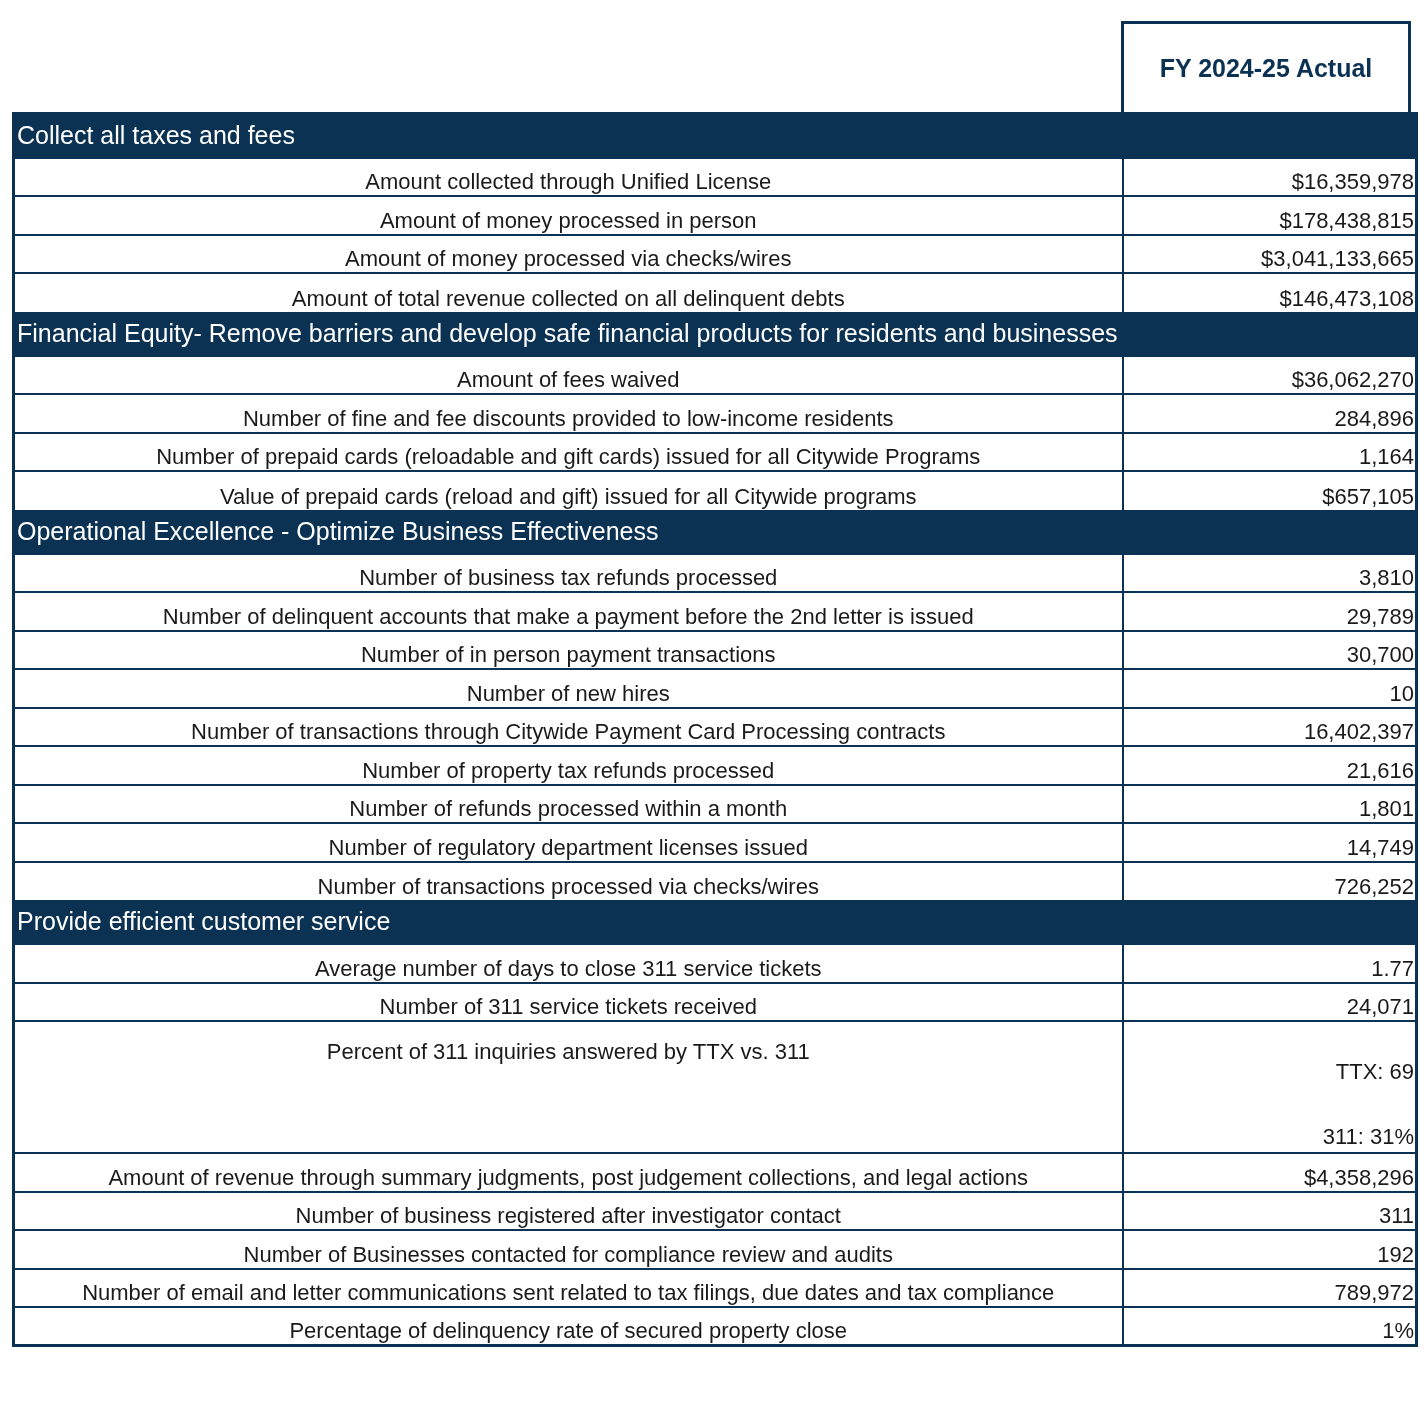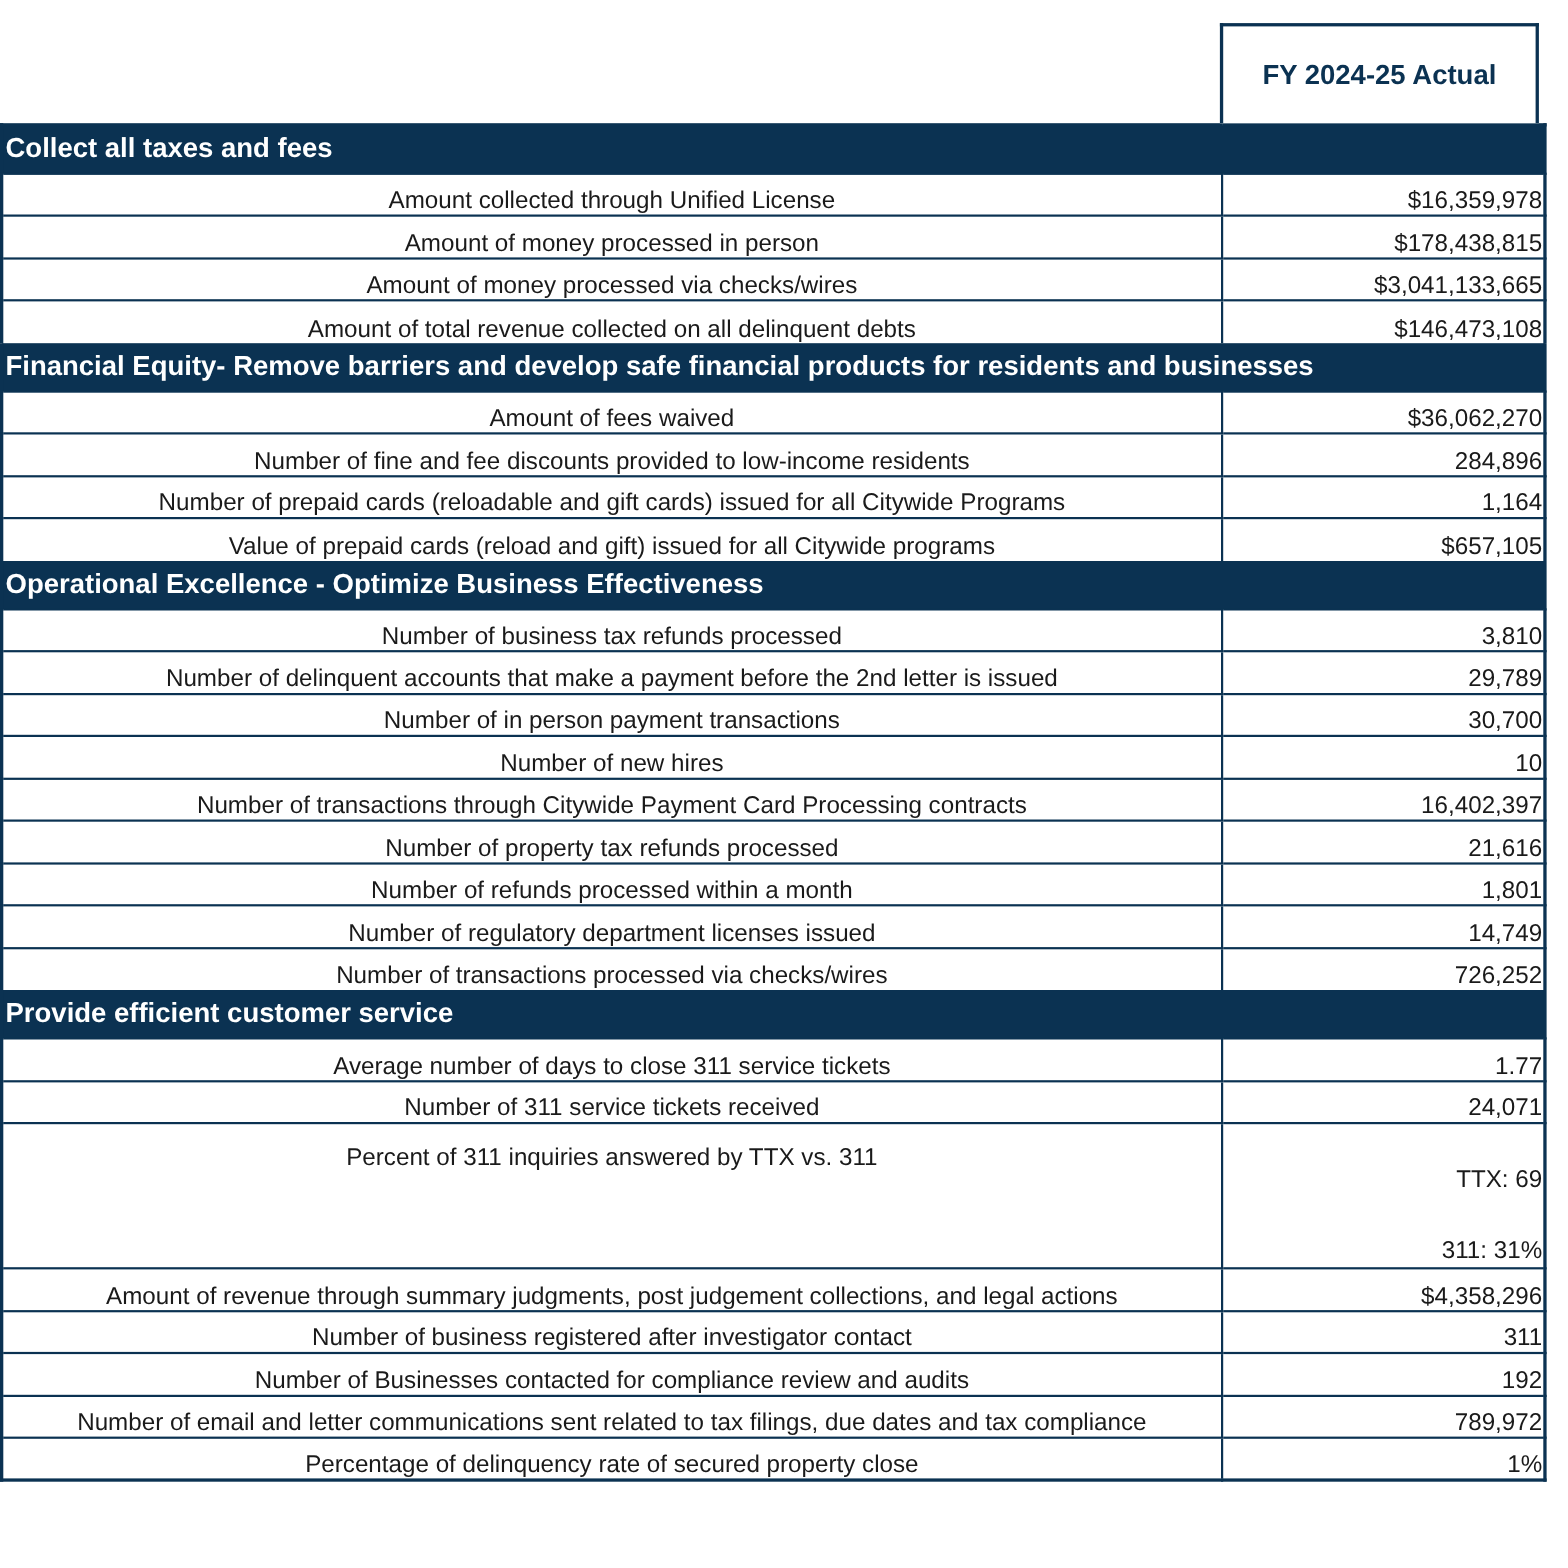--- a/index.html
+++ b/index.html
@@ -1,28 +1,28 @@
 <!DOCTYPE html>
 <html><head>
 <meta charset="utf-8">
 <style>
   html, body { margin: 0; padding: 0; background: #ffffff; }
   body { width: 1425px; height: 1425px; position: relative; overflow: hidden;
          font-family: "Liberation Sans", sans-serif; color: #1a1a1a; }
-  .wrap { position: absolute; left: 0; top: 21px; width: 1403px; }
+  .wrap { position: absolute; left: 12px; top: 21px; width: 1403px; }
   .head-row { display: flex; height: 91px; }
   .head-spacer { width: 1109px; }
   .head-cell { width: 290px; border: 3px solid #0b3252; border-bottom: none;
                box-sizing: border-box; display: flex; align-items: center; justify-content: center;
                font-weight: bold; font-size: 25px; color: #0b3252; background: #fff; }
   table { border-collapse: collapse; width: 1403px; table-layout: fixed;
           border: 3px solid #0b3252; }
   col.c1 { width: 1109px; }
   col.c2 { width: 294px; }
-  tr.section td { background: #0b3252; color: #ffffff; font-weight: bold; font-size: 25px;
+  tr.section td { background: #0b3252; color: #ffffff; font-weight: normal; font-size: 25px;
                   height: 44px; padding: 0 2px; box-sizing: border-box; vertical-align: middle;
                   border: none; white-space: nowrap; }
   tr.row td { font-size: 22px; height: 38.5px; padding: 0 2px; box-sizing: border-box;
               border-top: 2px solid #0b3252; vertical-align: bottom; line-height: 26px;
               white-space: nowrap; }
   tr.row td.label { border-right: 2px solid #0b3252; text-align: center; }
   tr.row td.val { text-align: right; padding-right: 1px; }
   tr.row.tall td { height: 78px; }
   tr.row.tall td.label { vertical-align: top; padding-top: 17px; }
   tr.row.tall td.val { line-height: 30px; }

